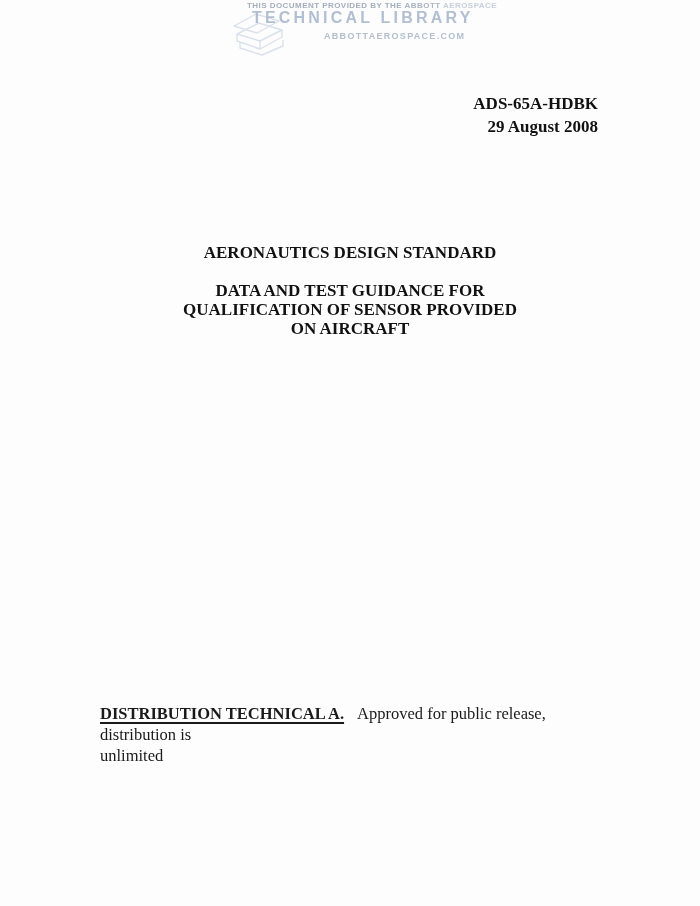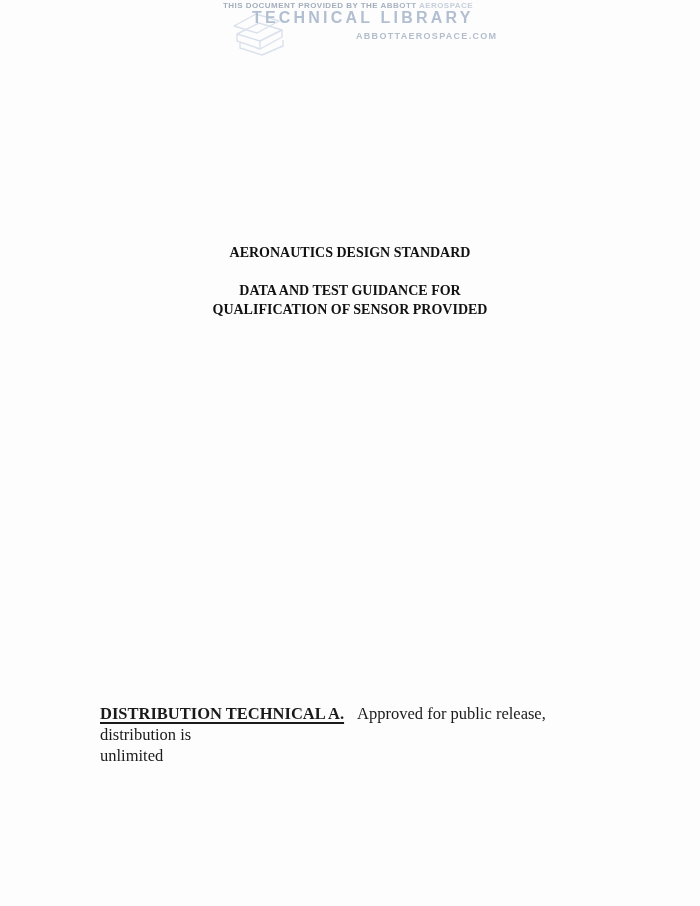--- a/index.html
+++ b/index.html
@@ -28,21 +28,21 @@
     font-family: "Liberation Sans", "DejaVu Sans", sans-serif;
     user-select: none;
   }
   .wm-logo {
     position: absolute;
     left: 227px;
     top: 9px;
   }
   .wm-line1 {
     position: absolute;
-    left: 223px;
+    left: 247px;
     top: 1px;
     font-size: 8px;
     letter-spacing: 0.45px;
     color: #a3aebd;
     white-space: nowrap;
     font-weight: 600;
   }
   .wm-abbott  { color: #a9b4c3; }
   .wm-aero    { color: #c6cfdc; }
   .wm-line2 {
@@ -50,21 +50,21 @@
     left: 252px;
     top: 9px;
     font-size: 16px;
     font-weight: 600;
     letter-spacing: 3.2px;
     color: #b2bfd1;
     white-space: nowrap;
   }
   .wm-line3 {
     position: absolute;
-    left: 356px;
+    left: 324px;
     top: 31px;
     font-size: 9px;
     font-weight: 700;
     letter-spacing: 1.3px;
     color: #b3becd;
     white-space: nowrap;
   }
 
   
   .doc-id {
@@ -80,21 +80,21 @@
   }
 
   
   .title-block {
     position: absolute;
     top: 243px;
     left: 0;
     width: 700px;
     text-align: center;
     font-weight: bold;
-    font-size: 14px;
+    font-size: 17px;
     line-height: 19px;
     color: #111;
   }
   .title-standard { margin: 0 0 19px 0; }
   .title-type     { margin: 0 0 18px 0; }
   .title-subject  { margin: 0; }
 
   
   .distribution {
     position: absolute;
@@ -134,26 +134,31 @@
     </svg>
     <div class="wm-line1">
       <span>THIS DOCUMENT PROVIDED BY THE</span>
       <span class="wm-abbott">ABBOTT</span>
       <span class="wm-aero">AEROSPACE</span>
     </div>
     <div class="wm-line2">TECHNICAL LIBRARY</div>
     <div class="wm-line3">ABBOTTAEROSPACE.COM</div>
   </header>
 
+  <div class="doc-id">
+    <div>ADS-65A-HDBK</div>
+    <div>29 August 2008</div>
+  </div>
 
   <div class="title-block">
     <div class="title-standard">AERONAUTICS DESIGN STANDARD</div>
     <div class="title-subject">
       <div>DATA AND TEST GUIDANCE FOR</div>
       <div>QUALIFICATION OF SENSOR PROVIDED</div>
+      <div>ON AIRCRAFT</div>
     </div>
   </div>
 
   <p class="distribution"><span class="dist-label">DISTRIBUTION TECHNICAL A.</span><span class="dist-gap"></span><span>Approved for public release, distribution is</span><br>
     <span>unlimited</span>
   </p>
 
 </div>
 
 </body></html>

